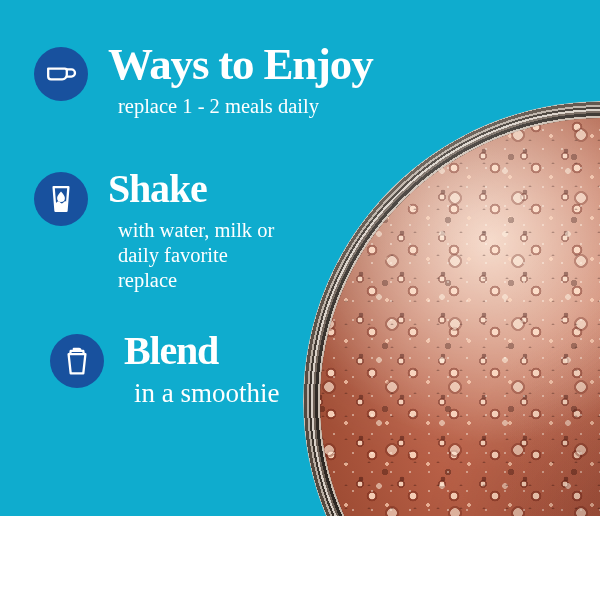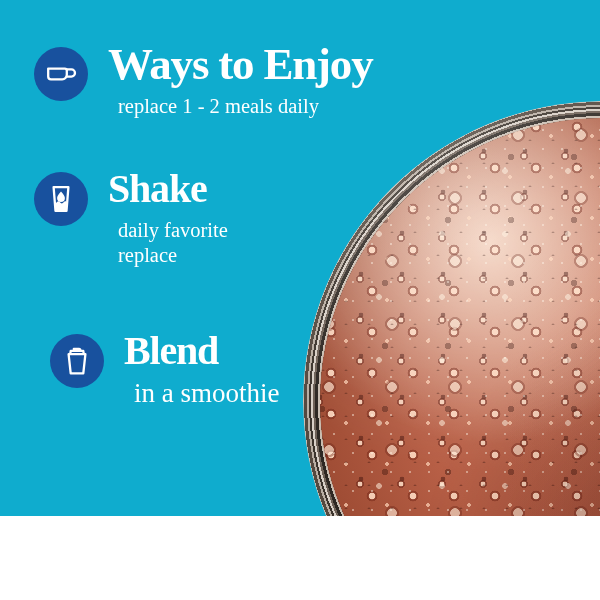--- a/index.html
+++ b/index.html
@@ -192,20 +192,21 @@
     <div class="badge" style="background: rgb(24, 81, 158);">
       <svg width="34" height="34" viewBox="0 0 34 34">
         <path d="M9.6 5.2 h14.8 l-1.9 23.6 h-11 z" fill="none" stroke="#ffffff" stroke-width="2.3" stroke-linejoin="round"></path>
         <path d="M17 9.6 c2.6 3.1 3.9 4.9 3.9 6.5 a3.9 3.9 0 0 1 -7.8 0 c0 -1.6 1.3 -3.4 3.9 -6.5 z" fill="#ffffff"></path>
         <path d="M10.9 21.4 c1.6 0 2.4 -2.1 3.5 -2.1 c1.3 0 1.9 2.1 3.4 2.1 c1.5 0 2.3 -2.1 3.5 -2.1 c0.7 0 1.2 0.6 1.8 1.1 l-0.6 8.4 h-11 z" fill="#ffffff"></path>
       </svg>
     </div>
     <div class="texts">
       <div class="heading" style="color: rgb(255, 255, 255);">Shake</div>
       <div class="sub" style="color: rgb(255, 255, 255);">
+        <div>with water, milk or</div>
         <div>daily favorite</div>
         <div>replace</div>
       </div>
     </div>
   </div>
 
   <div class="row" id="row-blend">
     <div class="badge" style="background: rgb(24, 81, 158);">
       <svg width="34" height="34" viewBox="0 0 34 34">
         <path d="M8.6 10.2 h16.8 l-2.1 19.2 h-12.6 z" fill="none" stroke="#ffffff" stroke-width="2.3" stroke-linejoin="round"></path>

